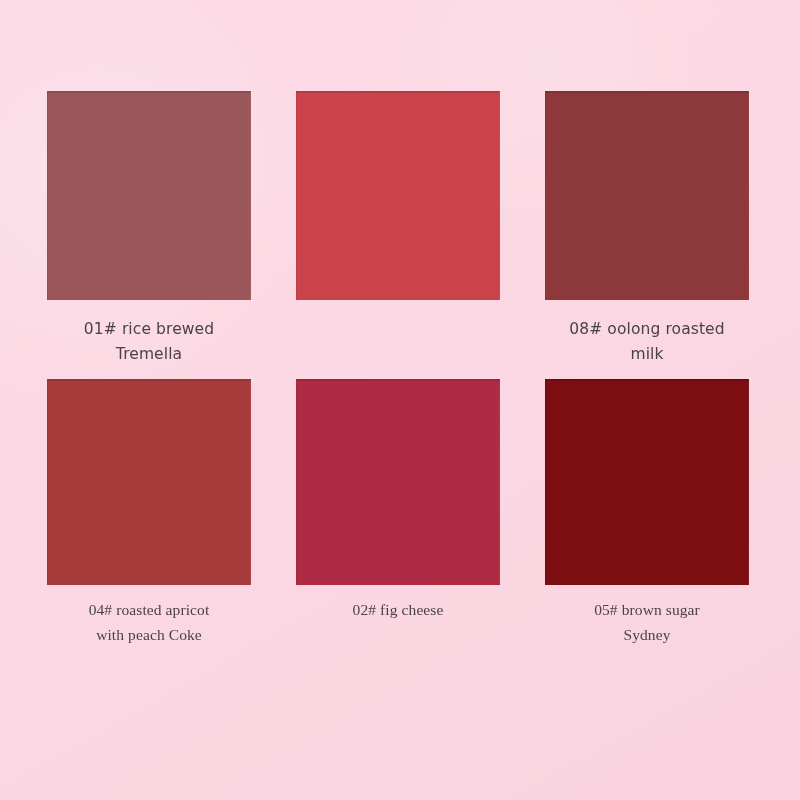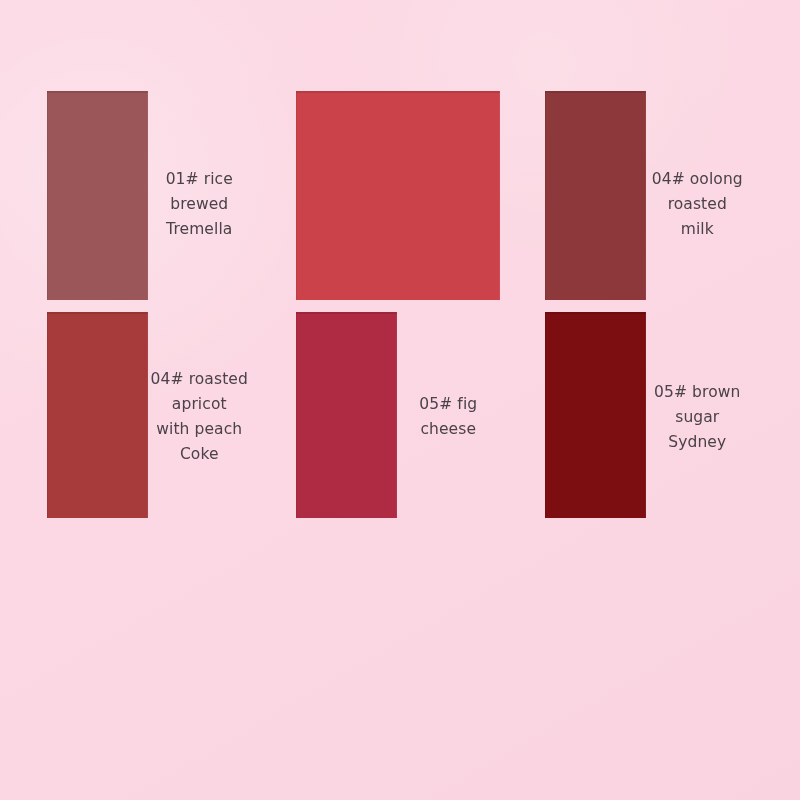--- a/index.html
+++ b/index.html
@@ -34,20 +34,21 @@
     display: grid;
     grid-template-columns: repeat(3, 204px);
     grid-template-rows: auto auto;
     column-gap: 45px;
     row-gap: 12px;
   }
 
   .swatch-cell {
     width: 204px;
     display: flex;
+    flex-direction: column;
     align-items: center;
   }
 
   .swatch-chip {
     width: 204px;
     height: 209px;
     display: block;
     box-shadow:
       inset 0 2px 0 rgba(0, 0, 0, 0.10),
       inset 1px 0 0 rgba(0, 0, 0, 0.06),
@@ -64,21 +65,22 @@
     text-align: center;
     color: #4a4248;
     font-size: 15.5px;
     line-height: 25px;
     letter-spacing: 0.1px;
     white-space: pre-line;
     font-weight: 400;
   }
 
   .swatch-cell.row-2 .swatch-label {
-    margin-top: 4px;
+    margin-top: 12px;
+    font-family: Liberation Serif, serif;
   }
 </style>
 </head>
 <body>
 
 <div id="swatch-chart">
 
   <div class="swatch-grid">
 
     <div class="swatch-cell row-1">
@@ -86,33 +88,33 @@
       <div class="swatch-label" style="color: rgb(74, 66, 72);">01# rice brewed
 Tremella</div>
     </div>
 
     <div class="swatch-cell row-1">
       <div class="swatch-chip" style="background-color: rgb(203, 66, 75);"></div>
     </div>
 
     <div class="swatch-cell row-1">
       <div class="swatch-chip" style="background-color: rgb(141, 56, 59);"></div>
-      <div class="swatch-label" style="color: rgb(74, 66, 72);">04# oolong roasted
+      <div class="swatch-label" style="color: rgb(74, 66, 72);">08# oolong roasted
 milk</div>
     </div>
 
     <div class="swatch-cell row-2">
       <div class="swatch-chip" style="background-color: rgb(167, 58, 59);"></div>
       <div class="swatch-label" style="color: rgb(74, 66, 72);">04# roasted apricot
 with peach Coke</div>
     </div>
 
     <div class="swatch-cell row-2">
       <div class="swatch-chip" style="background-color: rgb(175, 43, 67);"></div>
-      <div class="swatch-label" style="color: rgb(74, 66, 72);">05# fig cheese</div>
+      <div class="swatch-label" style="color: rgb(74, 66, 72);">02# fig cheese</div>
     </div>
 
     <div class="swatch-cell row-2">
       <div class="swatch-chip" style="background-color: rgb(124, 13, 17);"></div>
       <div class="swatch-label" style="color: rgb(74, 66, 72);">05# brown sugar
 Sydney</div>
     </div>
 
   </div>
 </div>

